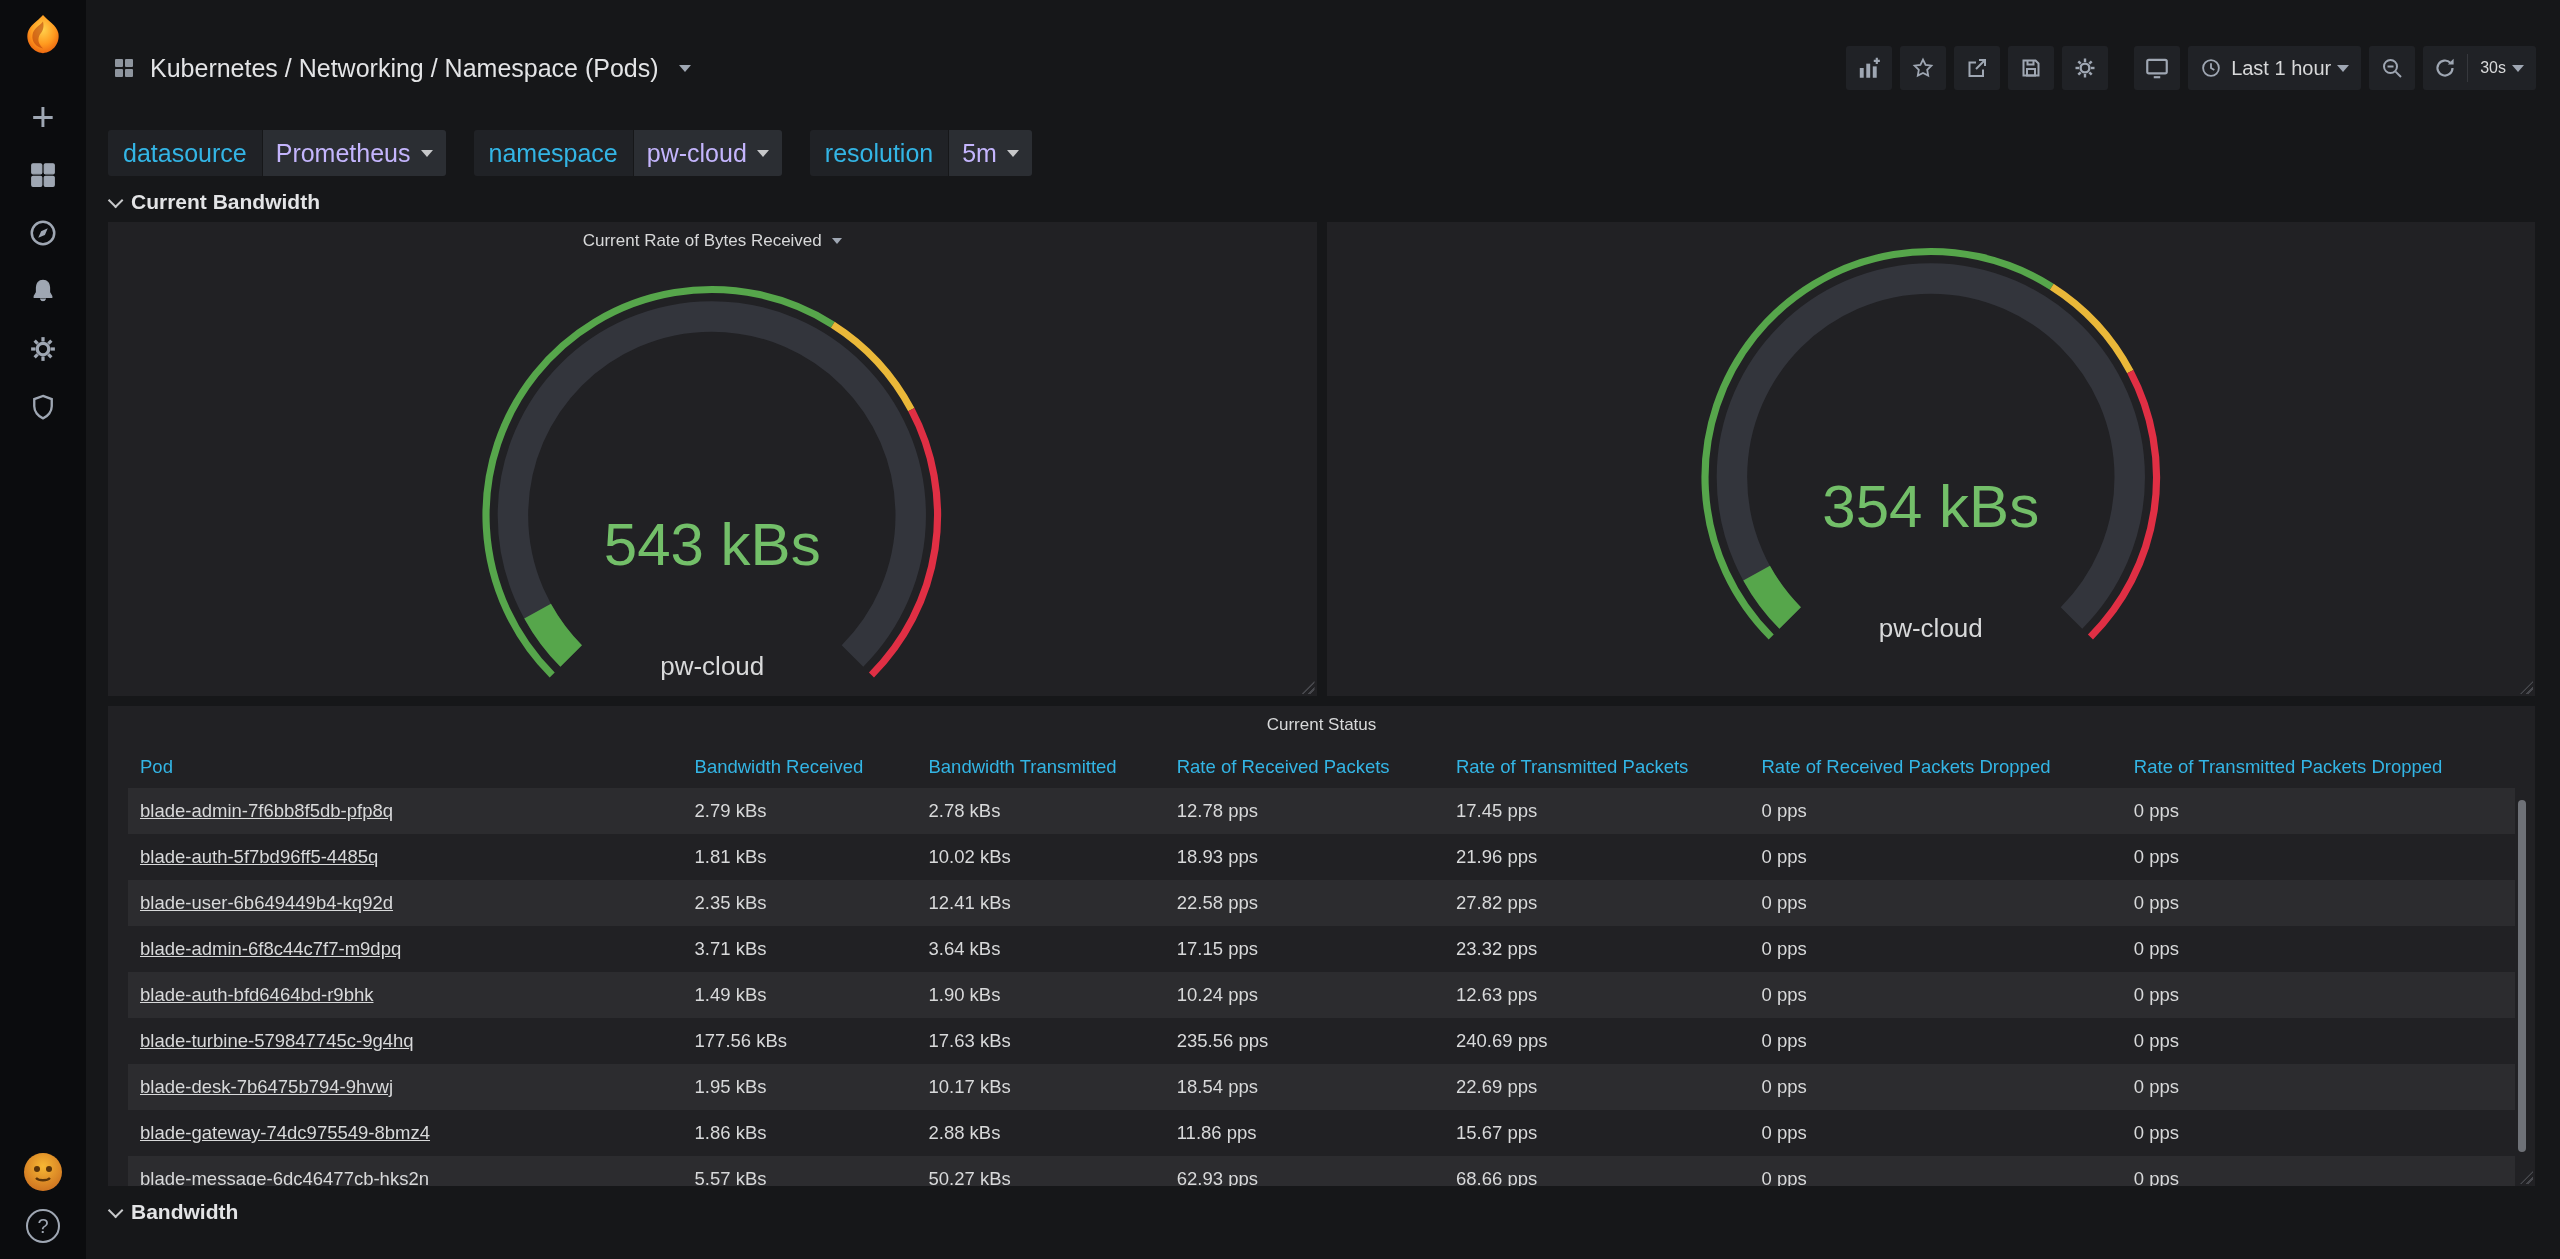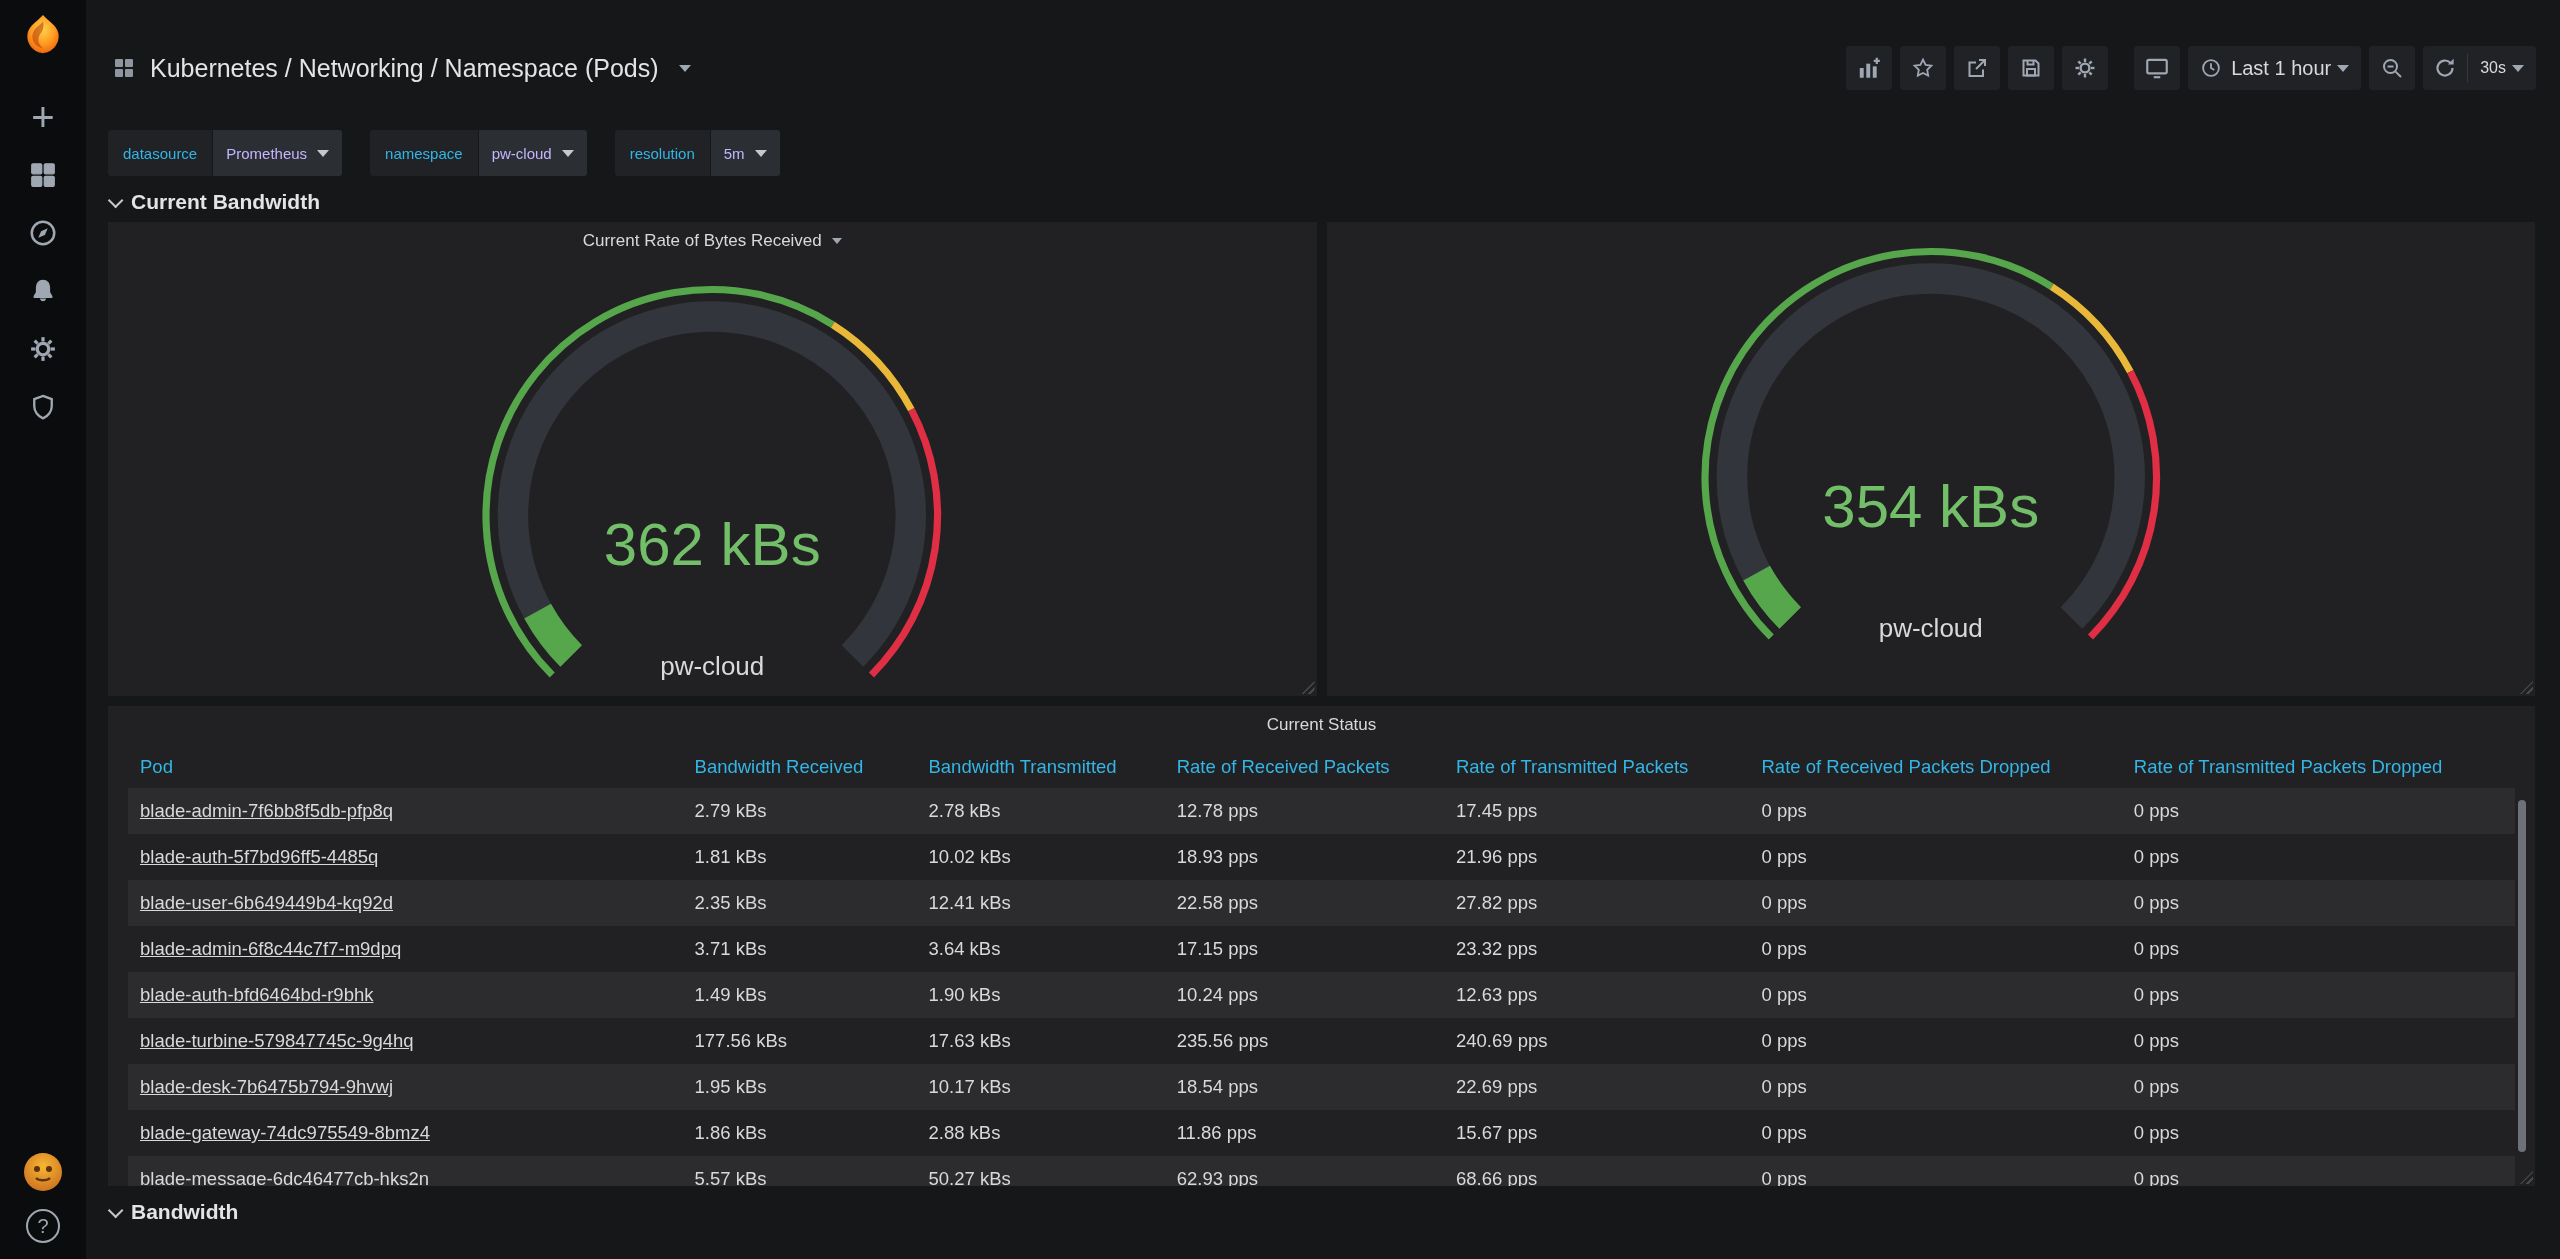--- a/index.html
+++ b/index.html
@@ -54,21 +54,21 @@
     display:flex; align-items:center; padding:0 12px; font-size:20px; color:#d8d9da; cursor:pointer;
   }
   .nav-chip .i { display:flex; margin-right:9px; }
   .refresh-group { padding:0; }
   .refresh-btn { display:flex; align-items:center; justify-content:center; width:44px; height:44px; cursor:pointer; }
   .refresh-divider { width:1px; height:28px; background:#36383d; }
   .refresh-int { display:flex; align-items:center; padding:0 12px; font-size:16px; cursor:pointer; }
   
   .dash { flex:1; padding:0 25px 0 22px; }
   .var-row { margin-top:26px; display:flex; gap:28px; }
-  .var-chip { display:flex; height:46px; font-size:15px; }
+  .var-chip { display:flex; height:46px; font-size:25px; }
   .var-label {
     background:#202226; color:#33b5e5; display:flex; align-items:center;
     padding:0 15px; border-radius:3px 0 0 3px;
   }
   .var-value {
     background:#2b2e33; color:#c4b5fd; display:flex; align-items:center;
     padding:0 13px; margin-left:1px; border-radius:0 3px 3px 0; cursor:pointer;
   }
   .var-value .caret { border-top-color:#c7c8ca; margin-left:10px; }
   .row-header { margin:14px 0 8px; display:flex; align-items:center; gap:12px; cursor:pointer; }
@@ -337,21 +337,21 @@
           <span class="caret"></span>
         </div>
         <div class="gauge-wrap">
             <svg viewBox="0 0 560 480" class="gauge-svg">
               <path d="M 123.0 442.0 A 222 222 0 1 1 437.0 442.0" stroke="#33353c" stroke-width="34" fill="none"></path>
               <path d="M 123.0 442.0 A 222 222 0 0 1 85.5 391.9" stroke="#56a64b" stroke-width="34" fill="none"></path>
               <path d="M 101.8 463.2 A 252 252 0 0 1 415.0 72.2" stroke="#56a64b" stroke-width="8" fill="none"></path>
               <path d="M 415.0 72.2 A 252 252 0 0 1 502.7 167.1" stroke="#eab839" stroke-width="8" fill="none"></path>
               <path d="M 502.7 167.1 A 252 252 0 0 1 458.2 463.2" stroke="#e02f44" stroke-width="8" fill="none"></path>
             </svg>
-          <div class="gauge-value">362 kBs</div>
+          <div class="gauge-value">543 kBs</div>
           <div class="gauge-series">pw-cloud</div>
         </div>
       </div>
       <div class="panel gauge-panel">
         <div class="gauge-wrap">
             <svg viewBox="0 0 560 480" class="gauge-svg">
               <path d="M 123.0 442.0 A 222 222 0 1 1 437.0 442.0" stroke="#33353c" stroke-width="34" fill="none"></path>
               <path d="M 123.0 442.0 A 222 222 0 0 1 85.5 391.9" stroke="#56a64b" stroke-width="34" fill="none"></path>
               <path d="M 101.8 463.2 A 252 252 0 0 1 415.0 72.2" stroke="#56a64b" stroke-width="8" fill="none"></path>
               <path d="M 415.0 72.2 A 252 252 0 0 1 502.7 167.1" stroke="#eab839" stroke-width="8" fill="none"></path>

